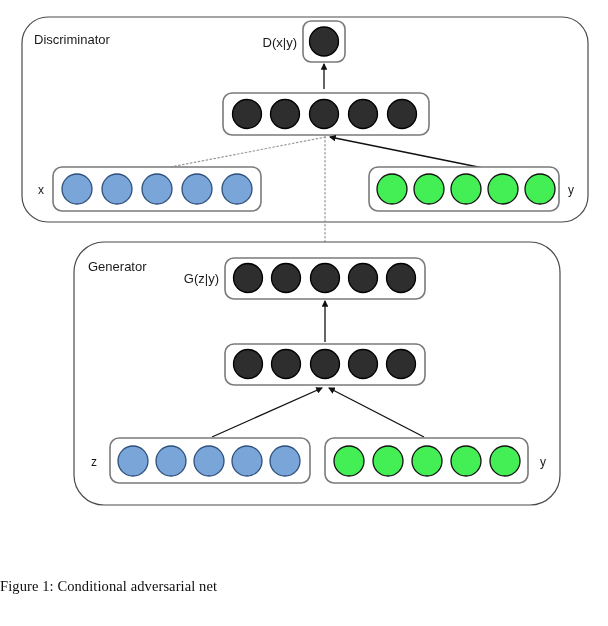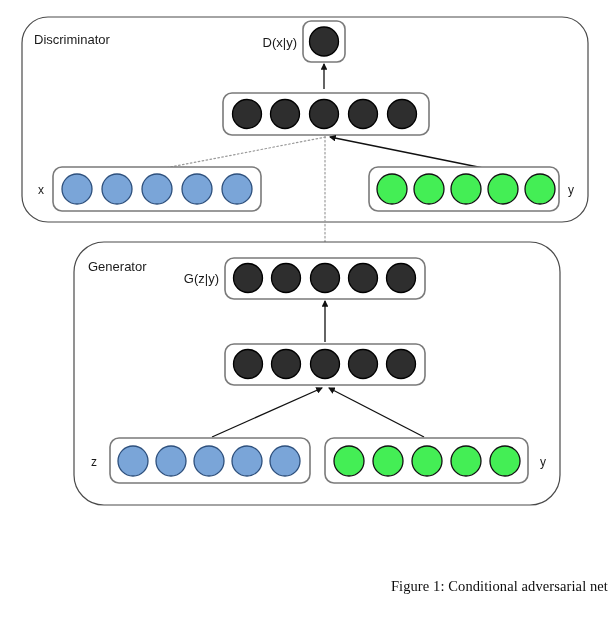--- a/index.html
+++ b/index.html
@@ -67,21 +67,21 @@
     stroke-width: 1.2;
     fill: none;
     stroke-dasharray: 1.6 2.4;
     stroke-linecap: round;
   }
   #caption {
     position: absolute;
     left: 0;
     top: 578px;
     width: 608px;
-    text-align: right;
+    text-align: left;
     font-family: "Liberation Serif", serif;
     font-size: 14.5px;
     color: #0d0d0d;
     letter-spacing: 0.1px;
   }
 </style>
 </head>
 <body>
 
 <div id="figure-root">

